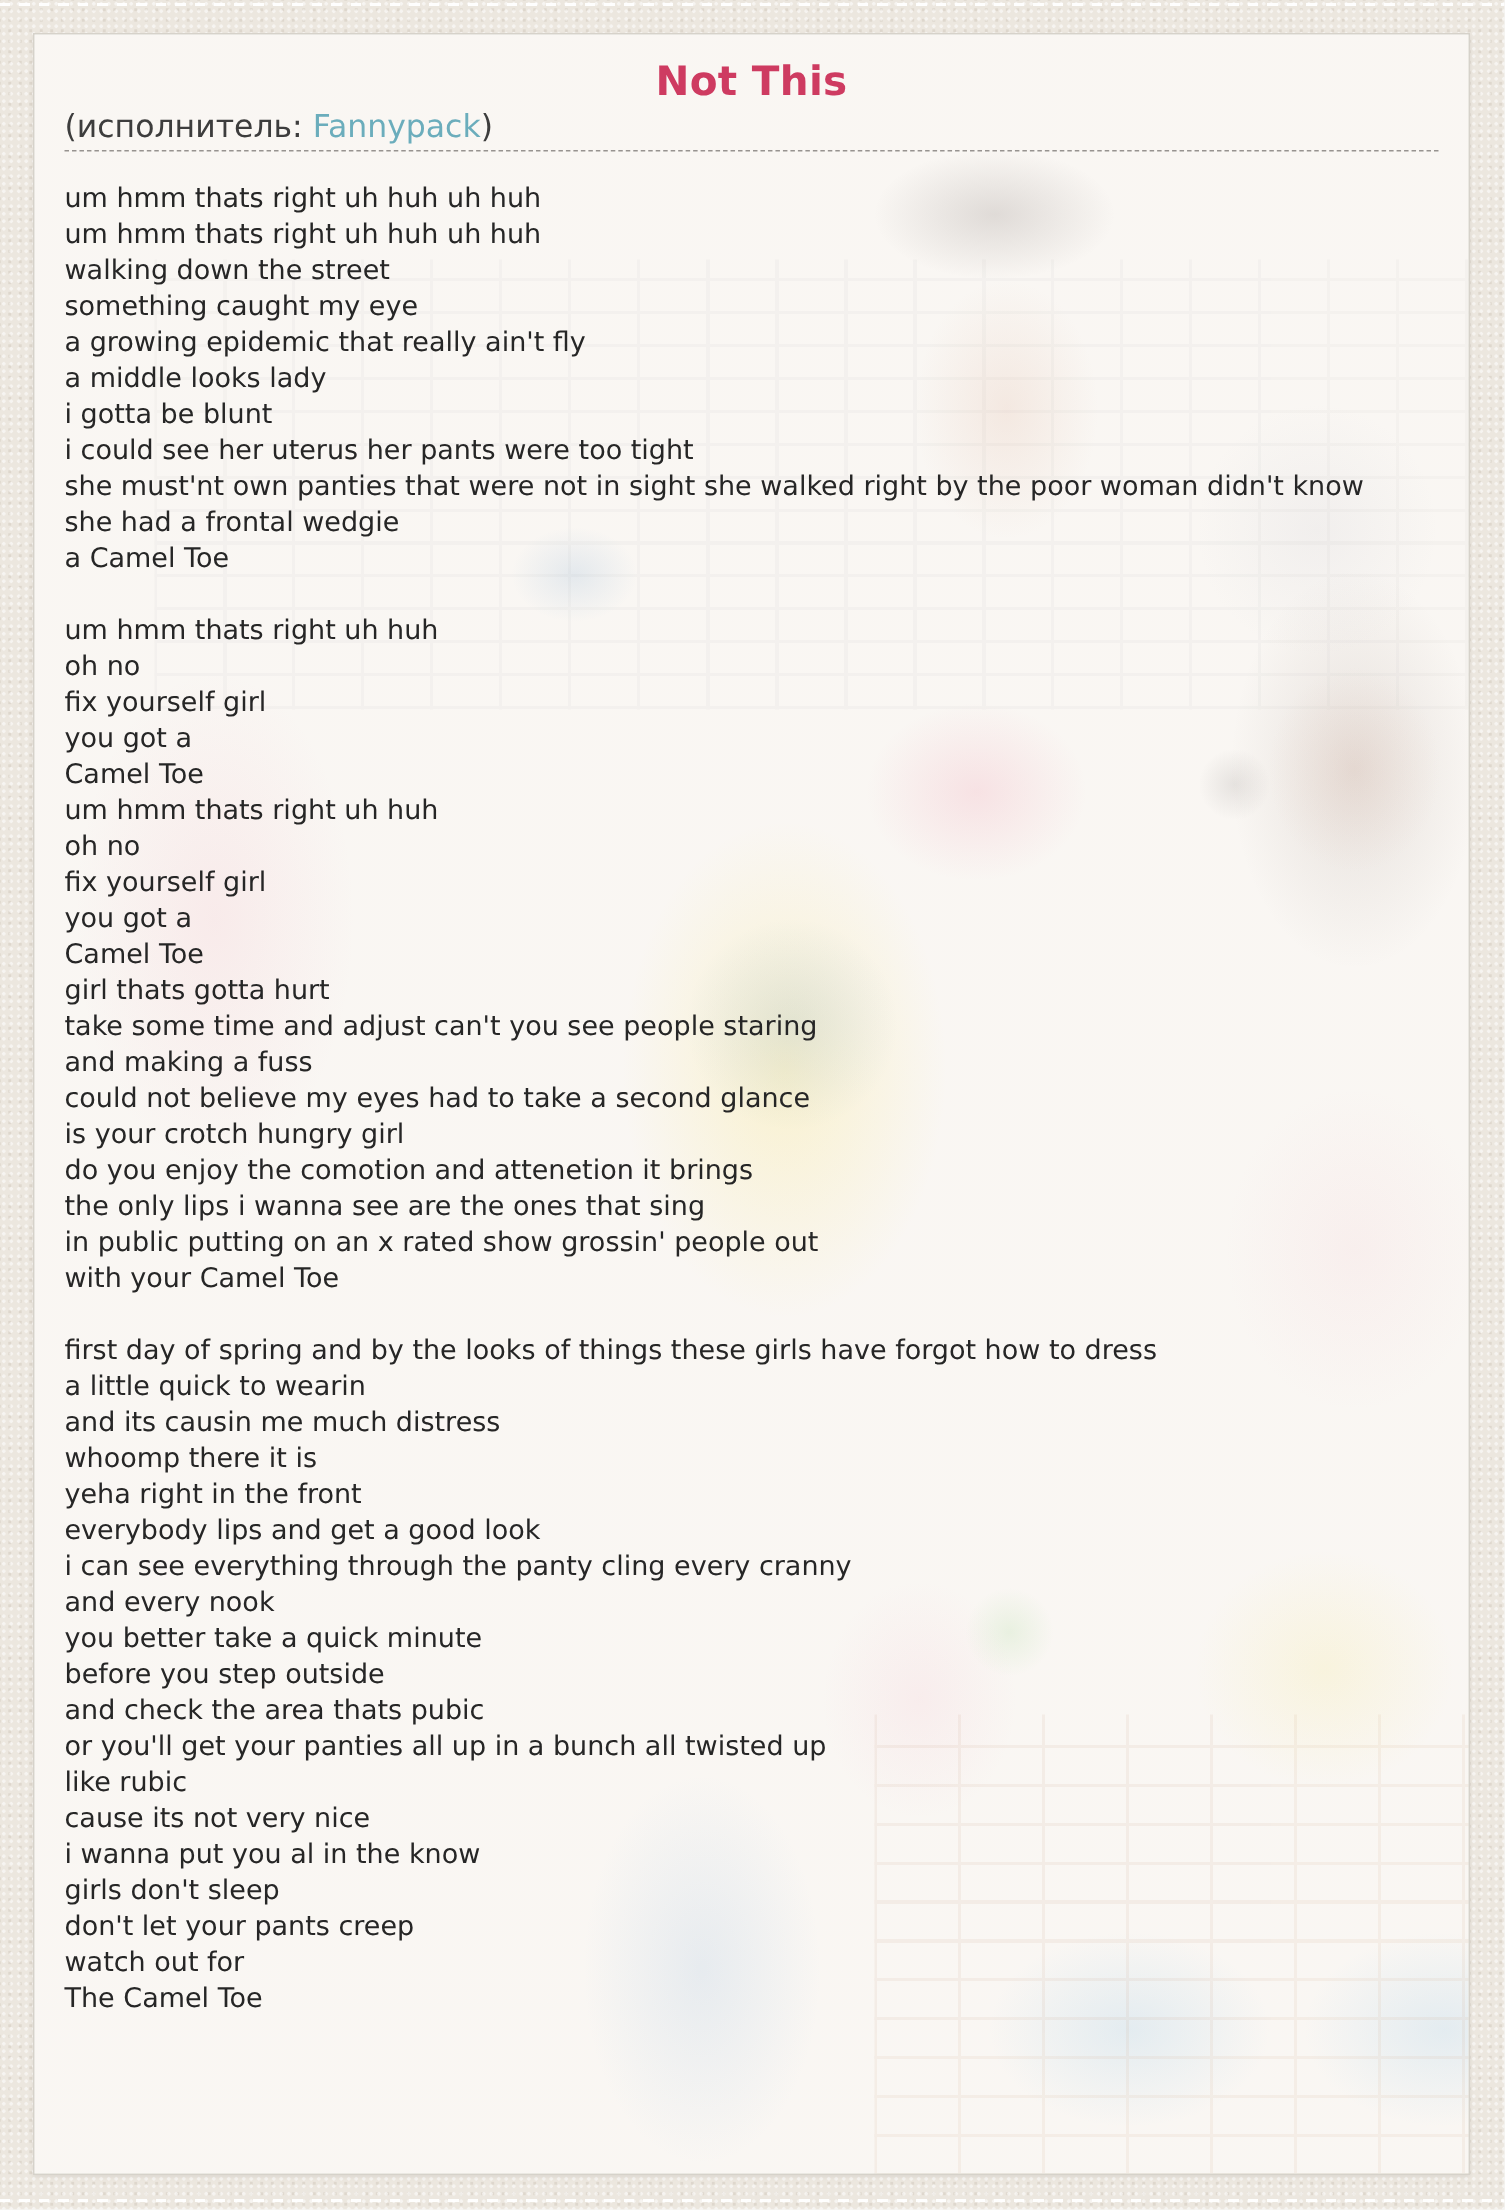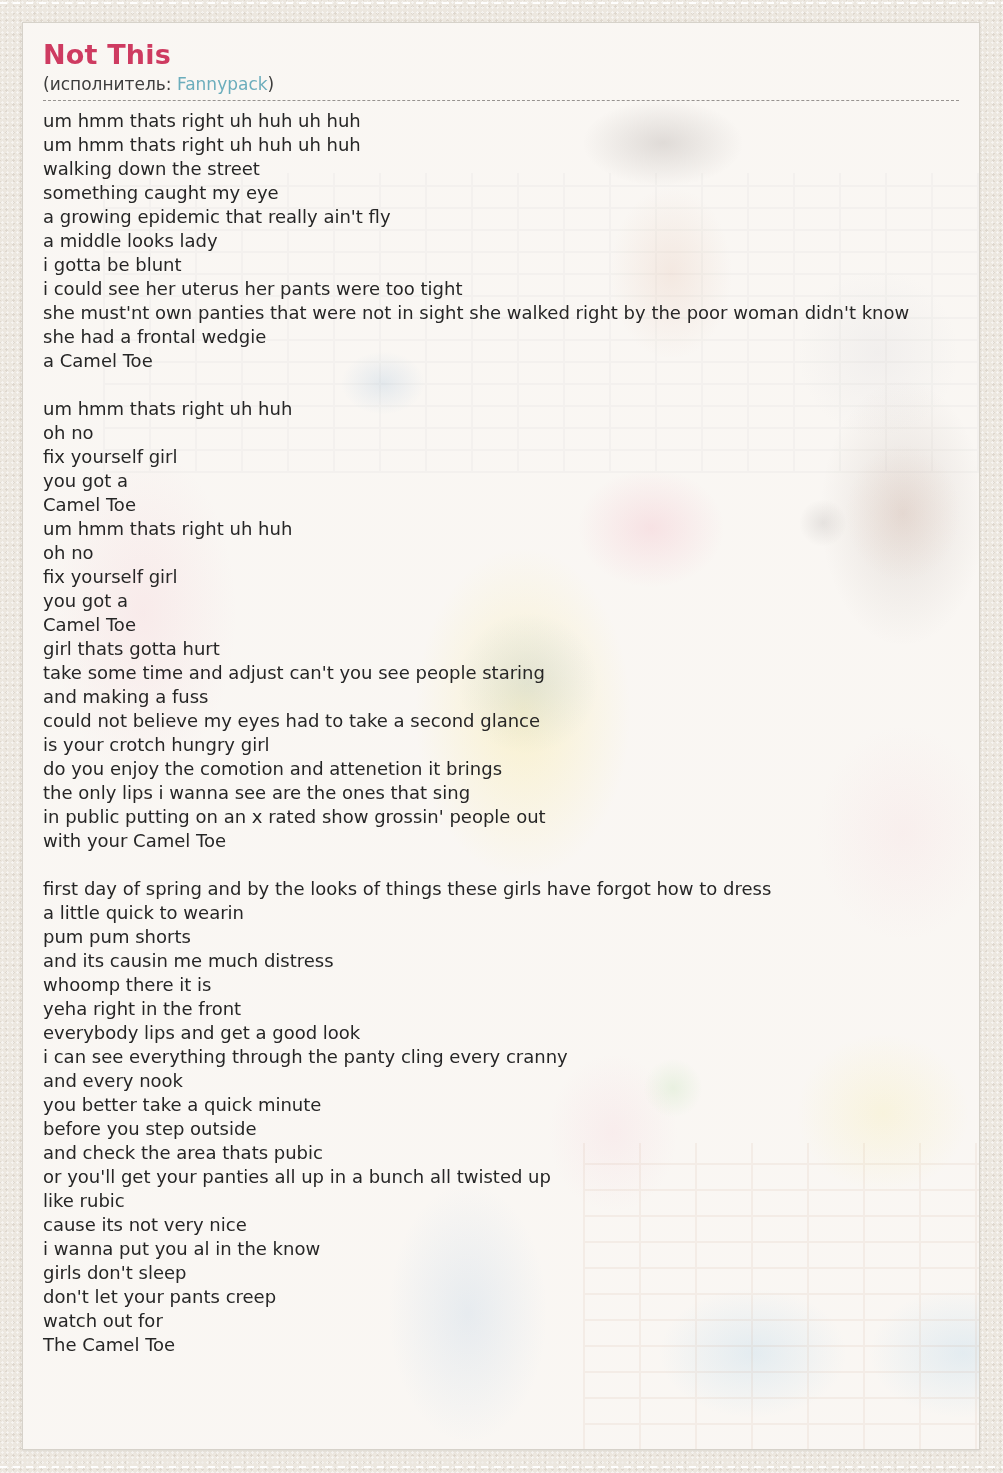--- a/index.html
+++ b/index.html
@@ -99,36 +99,37 @@
     position: relative;
     padding: 17px 20px 0 20px;
   }
   h1.song-title {
     margin: 0;
     font-size: 27px;
     line-height: 30px;
     font-weight: bold;
     color: #ce3b61;
     letter-spacing: 0.2px;
+    text-align: center;
   }
   .artist-line {
     margin: 4px 0 0 0;
     padding-bottom: 6px;
-    font-size: 17px;
+    font-size: 21px;
     line-height: 20px;
     color: #3d3d3d;
     border-bottom: 1px dashed #979390;
   }
   .artist-link {
     color: #6badbc;
     text-decoration: none;
     cursor: pointer;
   }
   .lyrics {
-    margin-top: 8px;
+    margin-top: 20px;
     font-size: 18px;
     color: #262626;
   }
   .lyric-line {
     line-height: 24px;
     white-space: nowrap;
   }
   .lyric-blank { height: 24px; }
 </style>
 </head>
@@ -173,21 +174,20 @@
         <div class="lyric-line">and making a fuss</div>
         <div class="lyric-line">could not believe my eyes had to take a second glance</div>
         <div class="lyric-line">is your crotch hungry girl</div>
         <div class="lyric-line">do you enjoy the comotion and attenetion it brings</div>
         <div class="lyric-line">the only lips i wanna see are the ones that sing</div>
         <div class="lyric-line">in public putting on an x rated show grossin' people out</div>
         <div class="lyric-line">with your Camel Toe</div>
         <div class="lyric-blank"></div>
         <div class="lyric-line">first day of spring and by the looks of things these girls have forgot how to dress</div>
         <div class="lyric-line">a little quick to wearin</div>
-        <div class="lyric-line">pum pum shorts</div>
         <div class="lyric-line">and its causin me much distress</div>
         <div class="lyric-line">whoomp there it is</div>
         <div class="lyric-line">yeha right in the front</div>
         <div class="lyric-line">everybody lips and get a good look</div>
         <div class="lyric-line">i can see everything through the panty cling every cranny</div>
         <div class="lyric-line">and every nook</div>
         <div class="lyric-line">you better take a quick minute</div>
         <div class="lyric-line">before you step outside</div>
         <div class="lyric-line">and check the area thats pubic</div>
         <div class="lyric-line">or you'll get your panties all up in a bunch all twisted up</div>

